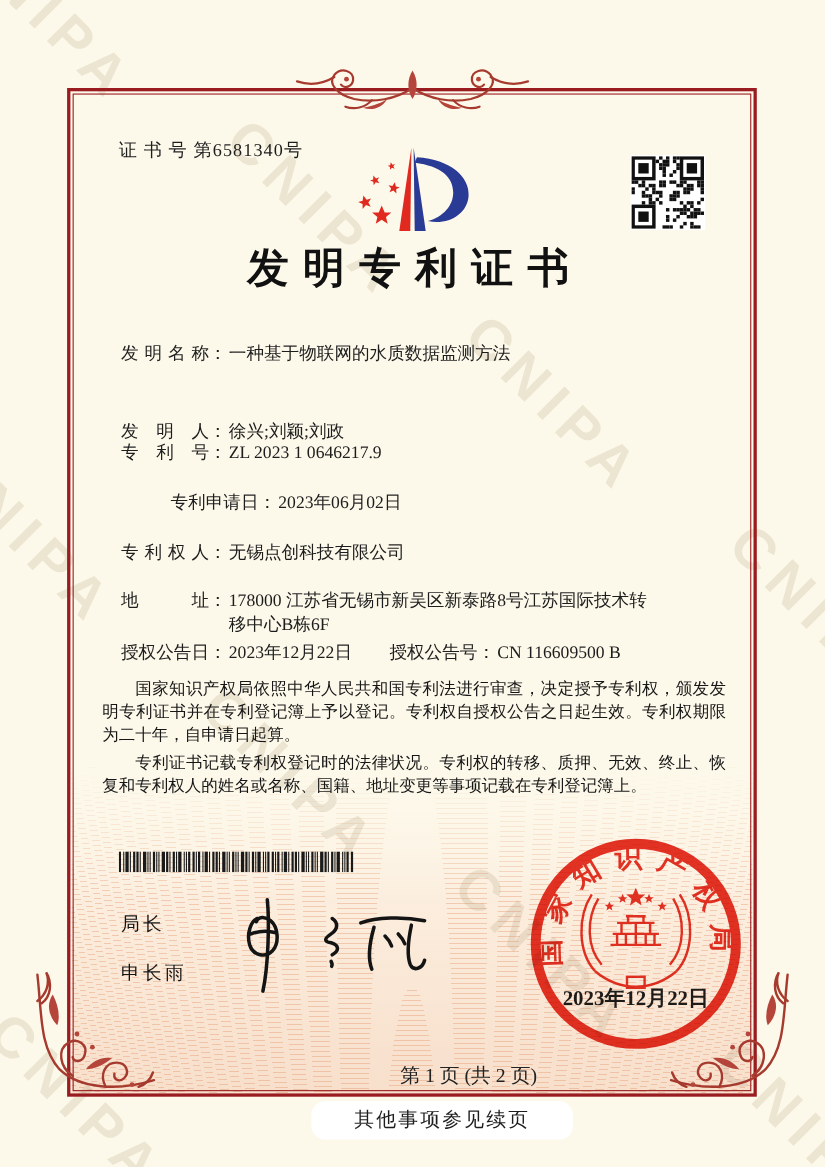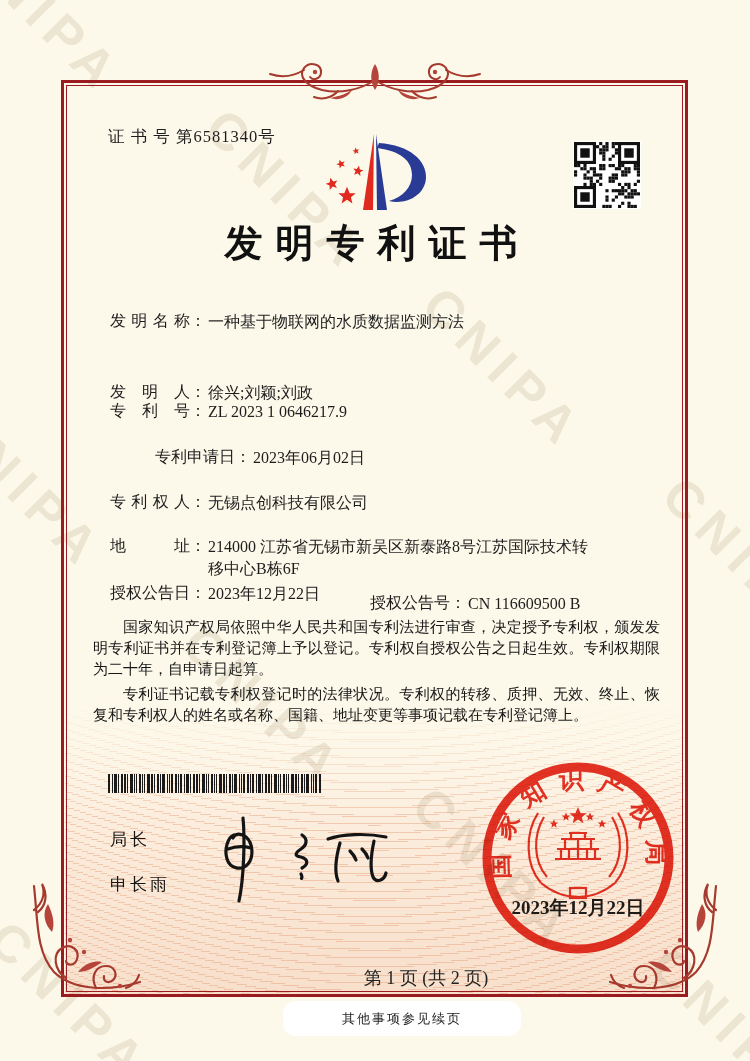--- a/index.html
+++ b/index.html
@@ -35,38 +35,38 @@
   .title{position:absolute;left:61px;top:218px;width:627px;z-index:3;text-align:center;
          font-size:38px;font-weight:600;letter-spacing:13px;padding-left:6px;box-sizing:border-box;color:#111;}
 
   .row{position:absolute;left:110px;z-index:3;font-size:16px;color:#1d1d1d;white-space:nowrap;}
   .row .lab{display:inline-block;width:80px;text-align:justify;text-align-last:justify;vertical-align:top;}
   .row .col{display:inline-block;width:18px;vertical-align:top;}
   .row .val{display:inline-block;vertical-align:top;white-space:pre-line;max-width:460px;line-height:22px;}
   .row.r1{top:311px;} .row.r2{top:356px;margin-top:26px;} .row.r3{top:401px;}
   .row.r4{top:447px;margin-left:45px;} .row.r5{top:492px;} .row.r6{top:536px;}
   .row.r7{top:583px;}
-  .grp2{position:absolute;left:260px;top:0;margin-top:10px;}
+  .grp2{position:absolute;left:244px;top:0;}
 
   .para{position:absolute;left:93px;width:567px;z-index:3;font-size:15px;line-height:21px;
         color:#161616;text-align:justify;text-indent:2em;}
   .para.p1{top:617px;} .para.p2{top:684px;}
 
   .barcode{position:absolute;left:108px;top:774px;z-index:3;}
   .sig{position:absolute;left:190px;top:793px;z-index:3;}
   .signer{position:absolute;left:110px;z-index:3;font-family:"Liberation Sans", sans-serif;
           font-size:17px;color:#151515;letter-spacing:3px;}
   .signer.t1{top:796px;margin-top:32px;} .signer.t2{top:873px;}
 
   .seal{position:absolute;left:481px;top:761px;z-index:4;mix-blend-mode:multiply;opacity:0.95;}
 
   .pageinfo{position:absolute;left:70px;top:966px;width:712px;z-index:3;text-align:center;
             font-size:18px;color:#222;}
   .notebox{position:absolute;left:283px;top:1001px;width:238px;height:35px;z-index:3;background:#fff;
-           text-align:center;line-height:35px;font-size:13px;letter-spacing:2px;color:#1d1d1d;border-radius:13px;}
+           text-align:center;line-height:35px;font-size:18px;letter-spacing:2px;color:#1d1d1d;border-radius:13px;}
 </style>
 </head>
 <body>
 
 <svg width="0" height="0" style="position:absolute">
   <defs>
     <path id="star8" d="M0,-8 L2.35,-2.47 L7.6,-2.47 L3.4,1.1 L4.7,6.47 L0,3.2 L-4.7,6.47 L-3.4,1.1 L-7.6,-2.47 L-2.35,-2.47 Z"></path>
     <path id="star6" d="M0,-6 L1.76,-1.85 L5.7,-1.85 L2.55,0.82 L3.53,4.85 L0,2.4 L-3.53,4.85 L-2.55,0.82 L-5.7,-1.85 L-1.76,-1.85 Z"></path>
   </defs>
 </svg>
@@ -293,21 +293,21 @@
   <div class="row r3">
     <span class="lab">专利号</span><span class="col">：</span><span class="val">ZL 2023 1 0646217.9</span>
   </div>
   <div class="row r4">
     <span class="lab">专利申请日</span><span class="col">：</span><span class="val">2023年06月02日</span>
   </div>
   <div class="row r5">
     <span class="lab">专利权人</span><span class="col">：</span><span class="val">无锡点创科技有限公司</span>
   </div>
   <div class="row r6">
-    <span class="lab">地址</span><span class="col">：</span><span class="val">214000 江苏省无锡市新吴区新泰路8号江苏国际技术转
+    <span class="lab">地址</span><span class="col">：</span><span class="val">178000 江苏省无锡市新吴区新泰路8号江苏国际技术转
 移中心B栋6F</span>
   </div>
   <div class="row r7">
     <span class="lab">授权公告日</span><span class="col">：</span><span class="val">2023年12月22日</span>
     <span class="grp2">
       <span class="lab">授权公告号</span><span class="col">：</span><span class="val">CN 116609500 B</span>
     </span>
   </div>
 
   <div class="para p1">国家知识产权局依照中华人民共和国专利法进行审查，决定授予专利权，颁发发明专利证书并在专利登记簿上予以登记。专利权自授权公告之日起生效。专利权期限为二十年，自申请日起算。</div>

